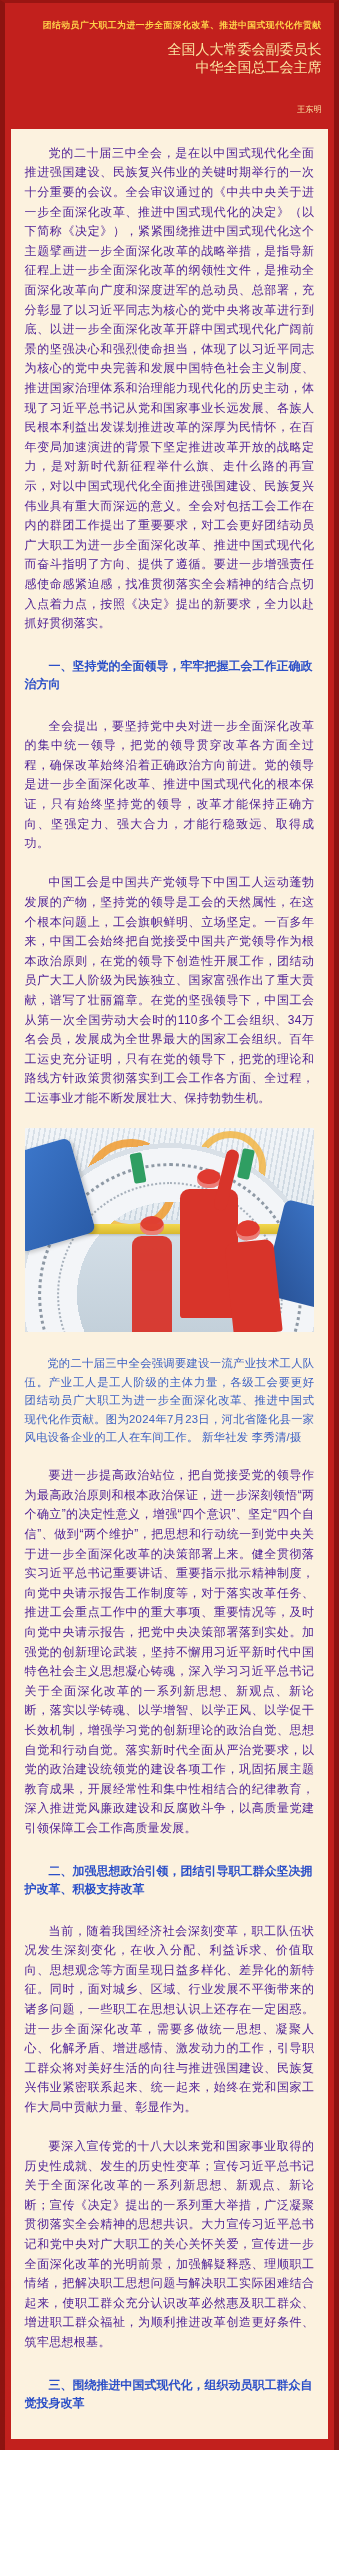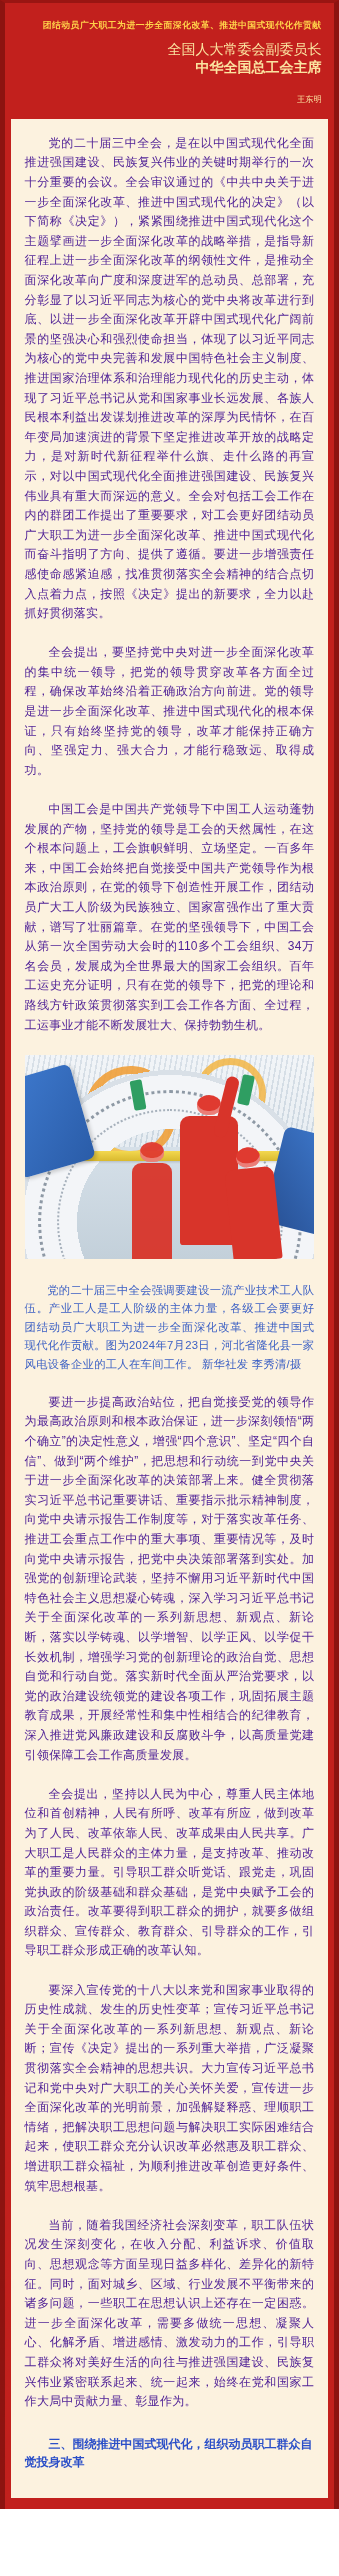--- a/index.html
+++ b/index.html
@@ -2,22 +2,22 @@
 <html style="font-size:8.2px"><head>
 <meta charset="utf-8">
 <style>
   html,body{margin:0;padding:0;}
   body{width:339px;background:#ffffff;font-family:"Liberation Sans",sans-serif;-webkit-font-smoothing:antialiased;}
   .frame{background:#c2201d;border-left:5.2px solid #8c1310;border-right:5.2px solid #8c1310;border-top:3.1px solid #9a1512;padding-bottom:11.3px;}
   
   .header{padding:15.5px 12.4px 14.4px;text-align:right;}
   .title{color:#ffd24a;font-size:8.8px;font-weight:bold;letter-spacing:0.5px;line-height:13.4px;margin:0;}
   .role{color:#fbe3a0;font-size:14px;line-height:11.3px;margin-top:12.4px;}
-  .role + .role{margin-top:6.2px;font-weight:bold;}
-  .author{color:#fbe3a0;font-size:8.2px;margin-top:21px;}
+  .role + .role{margin-top:6.2px;}
+  .author{color:#fbe3a0;font-size:8.2px;margin-top:31px;}
   
   .content{background:#fcf2df;margin:0 6.2px;padding:14.4px 13.4px 3.1px;}
   .para{font-size:12px;line-height:19.6px;color:#4c1d95;text-indent:2em;text-align:justify;margin:0 0 19.6px;letter-spacing:0.3px;}
   .sec{font-size:12px;line-height:18.5px;color:#2b4fc8;font-weight:bold;text-indent:2em;margin:23px 0 23px;}
   figure{margin:0 0 19.6px;}
   figcaption{font-size:11.3px;line-height:18.5px;color:#3c60c4;text-indent:2em;text-align:justify;margin-top:22px;letter-spacing:0.3px;}
   .photo{position:relative;width:100%;overflow:hidden;border-radius:1px;}
   
   .photo1{height:204px;background:linear-gradient(180deg,#e9eef3,#d2dde6 55%,#c3d0da);}
   .p1-ceiling{position:absolute;left:0;right:0;top:0;height:45%;background:repeating-linear-gradient(100deg,rgba(255,255,255,.75) 0 3.6px,rgba(150,168,185,.35) 3.6px 5.2px);opacity:.55;}
@@ -48,20 +48,21 @@
 <div class="frame">
   <div class="header">
     <div class="title">团结动员广大职工为进一步全面深化改革、推进中国式现代化作贡献</div>
     <div class="role">全国人大常委会副委员长</div>
     <div class="role">中华全国总工会主席</div>
     <div class="author">王东明</div>
   </div>
 
   <div class="content">
     <p class="para">党的二十届三中全会，是在以中国式现代化全面推进强国建设、民族复兴伟业的关键时期举行的一次十分重要的会议。全会审议通过的《中共中央关于进一步全面深化改革、推进中国式现代化的决定》（以下简称《决定》），紧紧围绕推进中国式现代化这个主题擘画进一步全面深化改革的战略举措，是指导新征程上进一步全面深化改革的纲领性文件，是推动全面深化改革向广度和深度进军的总动员、总部署，充分彰显了以习近平同志为核心的党中央将改革进行到底、以进一步全面深化改革开辟中国式现代化广阔前景的坚强决心和强烈使命担当，体现了以习近平同志为核心的党中央完善和发展中国特色社会主义制度、推进国家治理体系和治理能力现代化的历史主动，体现了习近平总书记从党和国家事业长远发展、各族人民根本利益出发谋划推进改革的深厚为民情怀，在百年变局加速演进的背景下坚定推进改革开放的战略定力，是对新时代新征程举什么旗、走什么路的再宣示，对以中国式现代化全面推进强国建设、民族复兴伟业具有重大而深远的意义。全会对包括工会工作在内的群团工作提出了重要要求，对工会更好团结动员广大职工为进一步全面深化改革、推进中国式现代化而奋斗指明了方向、提供了遵循。要进一步增强责任感使命感紧迫感，找准贯彻落实全会精神的结合点切入点着力点，按照《决定》提出的新要求，全力以赴抓好贯彻落实。</p>
+    <h2 class="sec">一、坚持党的全面领导，牢牢把握工会工作正确政治方向</h2>
     <p class="para">全会提出，要坚持党中央对进一步全面深化改革的集中统一领导，把党的领导贯穿改革各方面全过程，确保改革始终沿着正确政治方向前进。党的领导是进一步全面深化改革、推进中国式现代化的根本保证，只有始终坚持党的领导，改革才能保持正确方向、坚强定力、强大合力，才能行稳致远、取得成功。</p>
     <p class="para">中国工会是中国共产党领导下中国工人运动蓬勃发展的产物，坚持党的领导是工会的天然属性，在这个根本问题上，工会旗帜鲜明、立场坚定。一百多年来，中国工会始终把自觉接受中国共产党领导作为根本政治原则，在党的领导下创造性开展工作，团结动员广大工人阶级为民族独立、国家富强作出了重大贡献，谱写了壮丽篇章。在党的坚强领导下，中国工会从第一次全国劳动大会时的110多个工会组织、34万名会员，发展成为全世界最大的国家工会组织。百年工运史充分证明，只有在党的领导下，把党的理论和路线方针政策贯彻落实到工会工作各方面、全过程，工运事业才能不断发展壮大、保持勃勃生机。</p>
 
     <figure>
       <div class="photo photo1">
         <div class="p1-ceiling"></div>
         <div class="p1-swirl p1-s1"></div>
         <div class="p1-swirl p1-s2"></div>
         <div class="p1-swirl p1-s3"></div>
         <div class="p1-ring"></div>
@@ -73,20 +74,20 @@
         <div class="p1-clamp c1"></div>
         <div class="p1-clamp c2"></div>
         <div class="p1-worker w2"></div>
         <div class="p1-worker w1"></div>
         <div class="p1-worker w3"></div>
       </div>
       <figcaption>党的二十届三中全会强调要建设一流产业技术工人队伍。产业工人是工人阶级的主体力量，各级工会要更好团结动员广大职工为进一步全面深化改革、推进中国式现代化作贡献。图为2024年7月23日，河北省隆化县一家风电设备企业的工人在车间工作。 新华社发 李秀清/摄</figcaption>
     </figure>
 
     <p class="para">要进一步提高政治站位，把自觉接受党的领导作为最高政治原则和根本政治保证，进一步深刻领悟“两个确立”的决定性意义，增强“四个意识”、坚定“四个自信”、做到“两个维护”，把思想和行动统一到党中央关于进一步全面深化改革的决策部署上来。健全贯彻落实习近平总书记重要讲话、重要指示批示精神制度，向党中央请示报告工作制度等，对于落实改革任务、推进工会重点工作中的重大事项、重要情况等，及时向党中央请示报告，把党中央决策部署落到实处。加强党的创新理论武装，坚持不懈用习近平新时代中国特色社会主义思想凝心铸魂，深入学习习近平总书记关于全面深化改革的一系列新思想、新观点、新论断，落实以学铸魂、以学增智、以学正风、以学促干长效机制，增强学习党的创新理论的政治自觉、思想自觉和行动自觉。落实新时代全面从严治党要求，以党的政治建设统领党的建设各项工作，巩固拓展主题教育成果，开展经常性和集中性相结合的纪律教育，深入推进党风廉政建设和反腐败斗争，以高质量党建引领保障工会工作高质量发展。</p>
-    <p class="para">全会提出，坚持以人民为中心，尊重人民主体地位和首创精神，人民有所呼、改革有所应，做到改革为了人民、改革依靠人民、改革成果由人民共享。广大职工是人民群众的主体力量，是支持改革、推动改革的重要力量。引导职工群众听党话、跟党走，巩固党执政的阶级基础和群众基础，是党中央赋予工会的政治责任。改革要得到职工群众的拥护，就要多做组织群众、宣传群众、教育群众、引导群众的工作，引导职工群众形成正确的改革认知。</p>
+    <h2 class="sec">二、加强思想政治引领，团结引导职工群众坚决拥护改革、积极支持改革</h2>
+    <p class="para">当前，随着我国经济社会深刻变革，职工队伍状况发生深刻变化，在收入分配、利益诉求、价值取向、思想观念等方面呈现日益多样化、差异化的新特征。同时，面对城乡、区域、行业发展不平衡带来的诸多问题，一些职工在思想认识上还存在一定困惑。进一步全面深化改革，需要多做统一思想、凝聚人心、化解矛盾、增进感情、激发动力的工作，引导职工群众将对美好生活的向往与推进强国建设、民族复兴伟业紧密联系起来、统一起来，始终在党和国家工作大局中贡献力量、彰显作为。</p>
     <p class="para">要深入宣传党的十八大以来党和国家事业取得的历史性成就、发生的历史性变革；宣传习近平总书记关于全面深化改革的一系列新思想、新观点、新论断；宣传《决定》提出的一系列重大举措，广泛凝聚贯彻落实全会精神的思想共识。大力宣传习近平总书记和党中央对广大职工的关心关怀关爱，宣传进一步全面深化改革的光明前景，加强解疑释惑、理顺职工情绪，把解决职工思想问题与解决职工实际困难结合起来，使职工群众充分认识改革必然惠及职工群众、增进职工群众福祉，为顺利推进改革创造更好条件、筑牢思想根基。</p>
-    <p class="para">当前，随着我国经济社会深刻变革，职工队伍状况发生深刻变化，在收入分配、利益诉求、价值取向、思想观念等方面呈现日益多样化、差异化的新特征。同时，面对城乡、区域、行业发展不平衡带来的诸多问题，一些职工在思想认识上还存在一定困惑。进一步全面深化改革，需要多做统一思想、凝聚人心、化解矛盾、增进感情、激发动力的工作，引导职工群众将对美好生活的向往与推进强国建设、民族复兴伟业紧密联系起来、统一起来，始终在党和国家工作大局中贡献力量、彰显作为。</p>
     <h2 class="sec">三、围绕推进中国式现代化，组织动员职工群众自觉投身改革</h2>
 
   </div>
 </div>
 
 
 </body></html>

